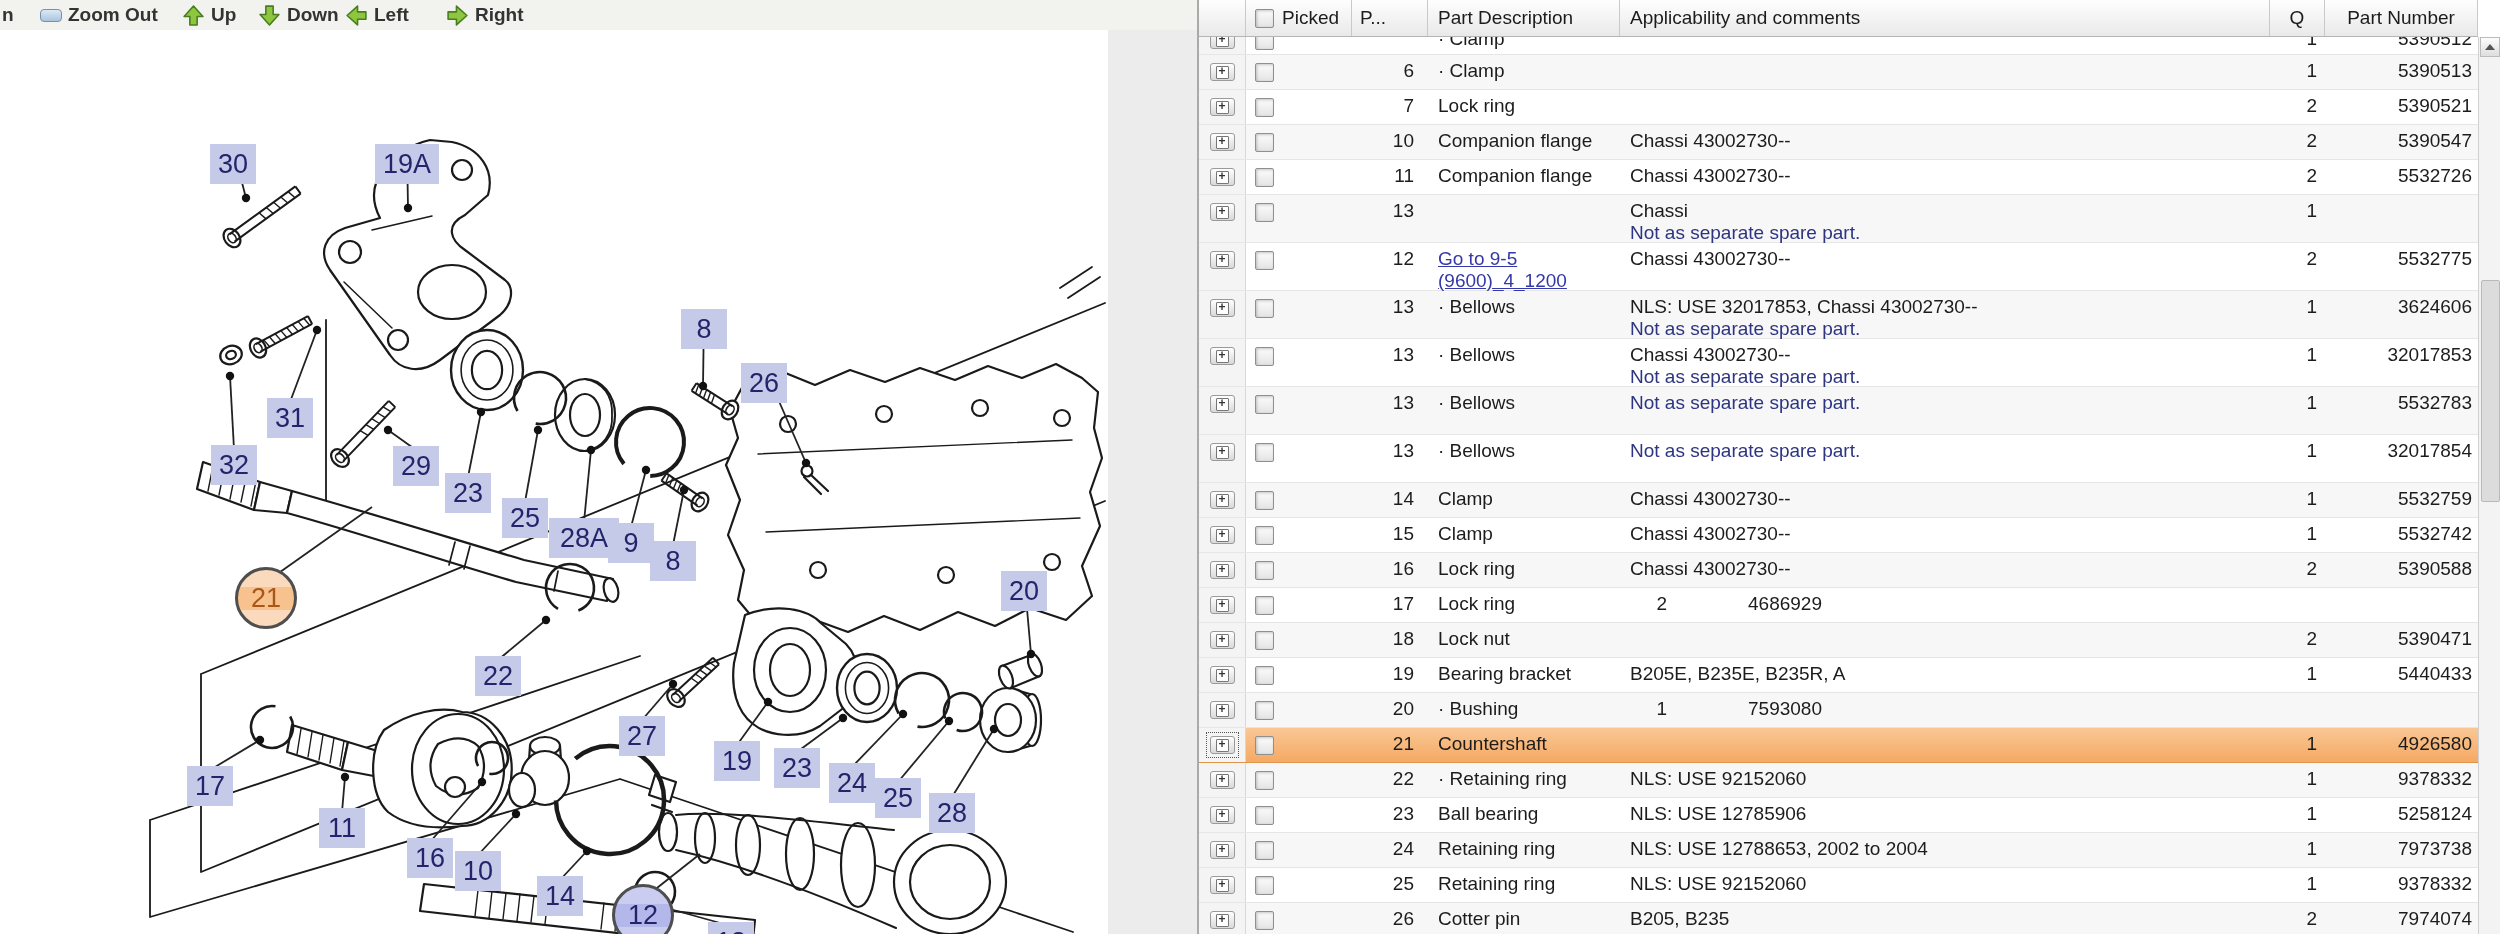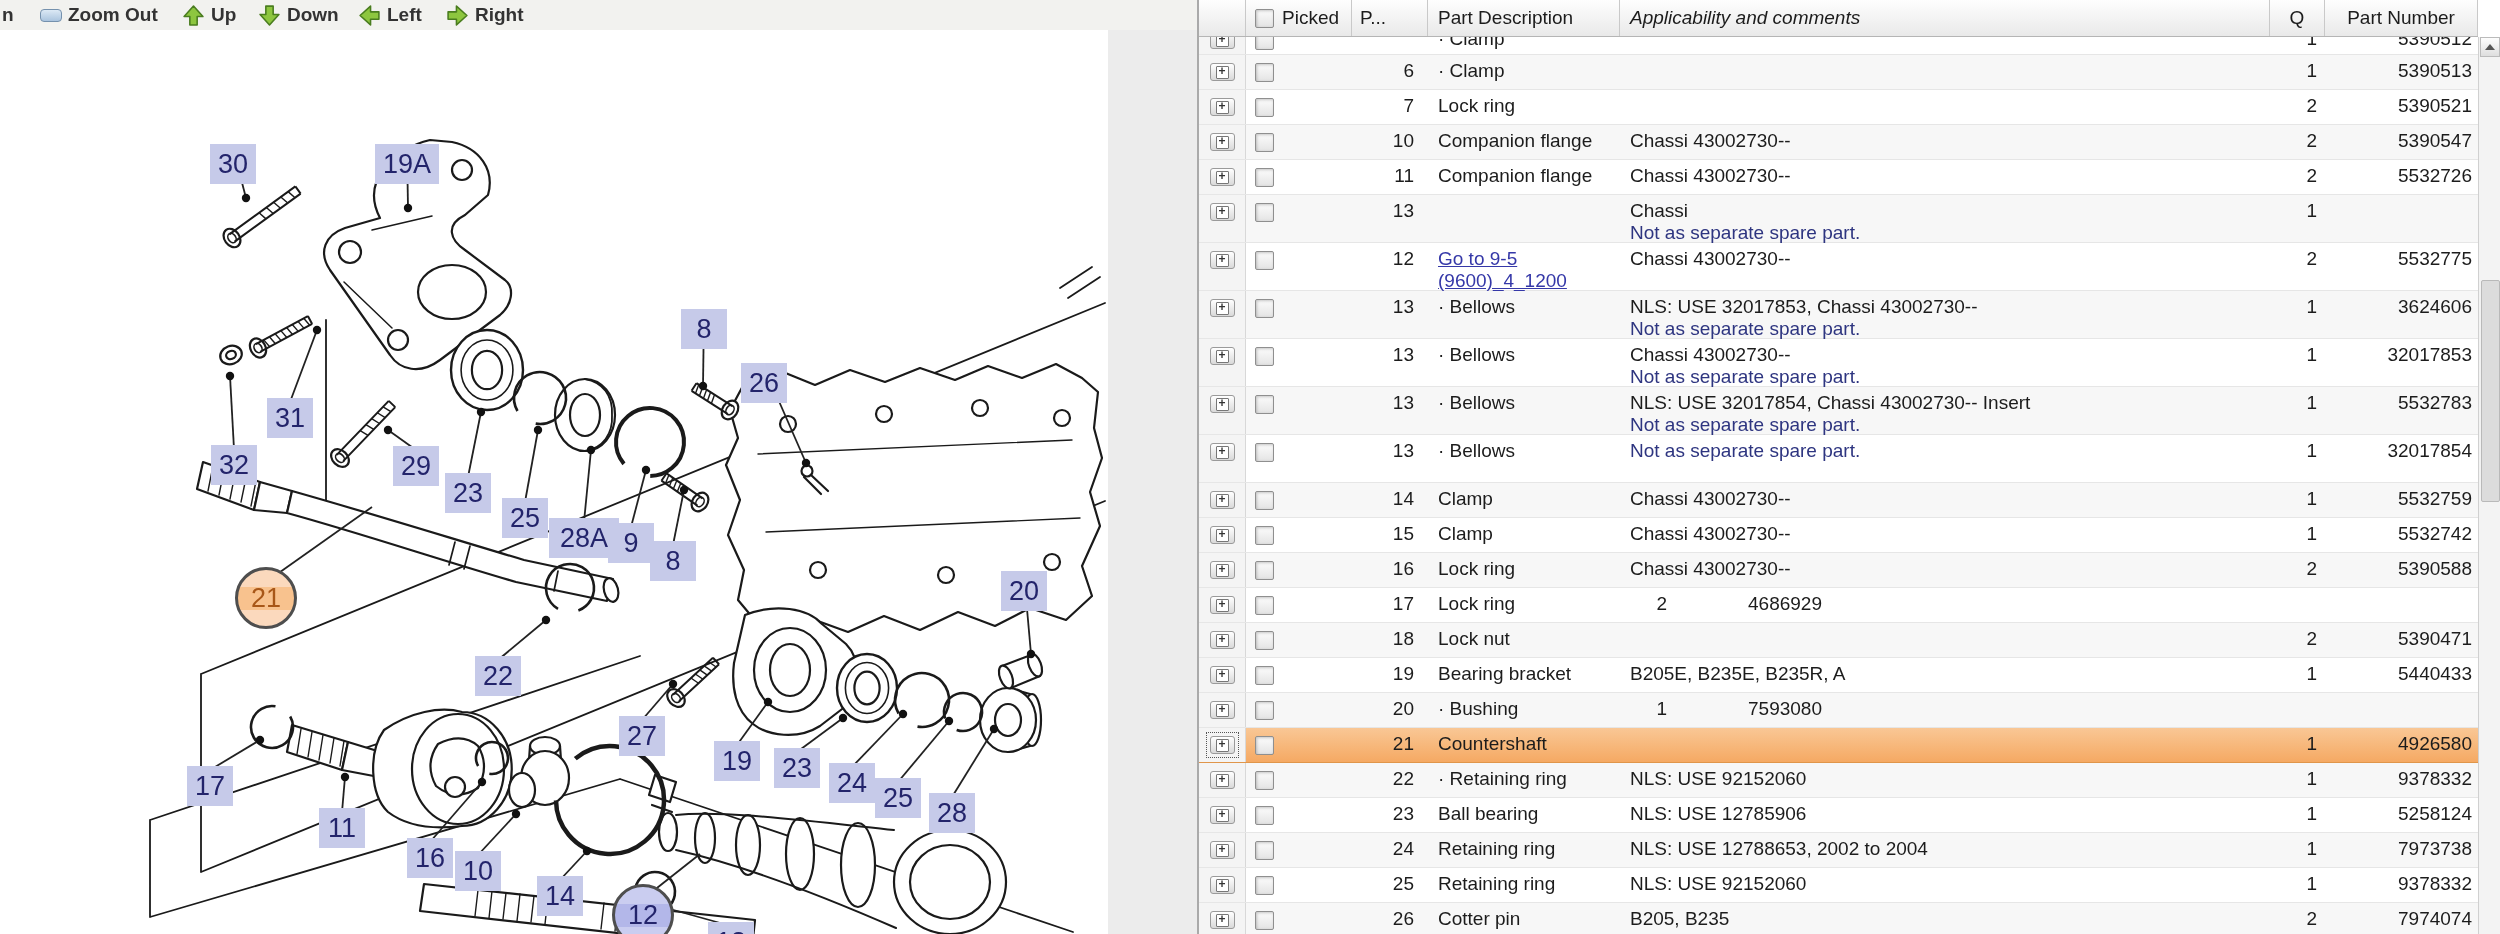--- a/index.html
+++ b/index.html
@@ -45,21 +45,21 @@
   .c-desc{width:192px;padding-left:10px;}
   .c-app{width:650px;padding-left:10px;}
   .c-qty{width:55px;text-align:right;padding-right:8px;}
   .c-pn{width:153px;text-align:right;padding-right:6px;}
   .note{color:#2e3580;}
   .linkline{display:block;color:#3538a8;text-decoration:underline;cursor:pointer;}
   .partial-shift{margin-top:-14px;display:flex;width:100%;}
 
   
   .hc-exp{width:47px;} .hc-pick{width:106px;padding-left:9px;gap:8px;} .hc-pos{width:76px;padding-left:8px;}
-  .hc-desc{width:192px;padding-left:10px;} .hc-app{width:650px;padding-left:10px;font-style:italic;}
+  .hc-desc{width:192px;padding-left:10px;} .hc-app{width:650px;padding-left:10px;}
   .hc-qty{width:55px;justify-content:center;} .hc-pn{width:153px;justify-content:center;}
 
   
   .sbar{position:absolute;left:2478px;top:37px;width:22px;height:897px;background:#f3f3f3;border-left:1px solid #d0d0d0;box-sizing:border-box;}
   .sb-up{position:absolute;left:1px;top:0;width:20px;height:20px;background:linear-gradient(#fdfdfd,#dedede);border:1px solid #bbb;box-sizing:border-box;display:flex;align-items:center;justify-content:center;cursor:pointer;}
   .sb-tri{width:0;height:0;border-left:5px solid transparent;border-right:5px solid transparent;border-bottom:6px solid #555;}
   .sb-thumb{position:absolute;left:2px;top:243px;width:17px;height:220px;background:#dcdcdc;border:1px solid #b9b9b9;border-radius:2px;}
 </style>
 </head>
 <body>
@@ -81,21 +81,21 @@
       <span class="tb-label">Up</span>
     </div>
     <div class="tb-item" style="left:258px;">
       <svg width="23" height="23" viewBox="0 0 22 22">
           <g transform="rotate(180 11 11)">
             <path d="M11,2 L20,12 H14.5 V20 H7.5 V12 H2 Z" fill="#8dc63f" stroke="#4a7d1f" stroke-width="1.5" stroke-linejoin="round"></path>
           </g>
         </svg>
       <span class="tb-label">Down</span>
     </div>
-    <div class="tb-item" style="left:358px;">
+    <div class="tb-item" style="left:345px;">
       <svg width="23" height="23" viewBox="0 0 22 22">
           <g transform="rotate(-90 11 11)">
             <path d="M11,2 L20,12 H14.5 V20 H7.5 V12 H2 Z" fill="#8dc63f" stroke="#4a7d1f" stroke-width="1.5" stroke-linejoin="round"></path>
           </g>
         </svg>
       <span class="tb-label">Left</span>
     </div>
     <div class="tb-item" style="left:446px;">
       <svg width="23" height="23" viewBox="0 0 22 22">
           <g transform="rotate(90 11 11)">
@@ -559,21 +559,20 @@
                   <span class="plusbox">+</span>
                 </span>
               </span>
             </div>
             <div class="cell c-pick">
               <span class="cb"></span>
             </div>
             <div class="cell c-pos">13</div>
             <div class="cell c-desc"><span>· Bellows</span></div>
             <div class="cell c-app">
-              <div>NLS: USE 32017854, Chassi 43002730-- Insert</div>
               <div class="note">Not as separate spare part.</div>
             </div>
             <div class="cell c-qty">1</div>
             <div class="cell c-pn">5532783</div>
           </div>
         </div>
         <div class="trow h2">
           <div style="display: flex; width: 100%;">
             <div class="cell c-exp">
               <span class="expwrap">

